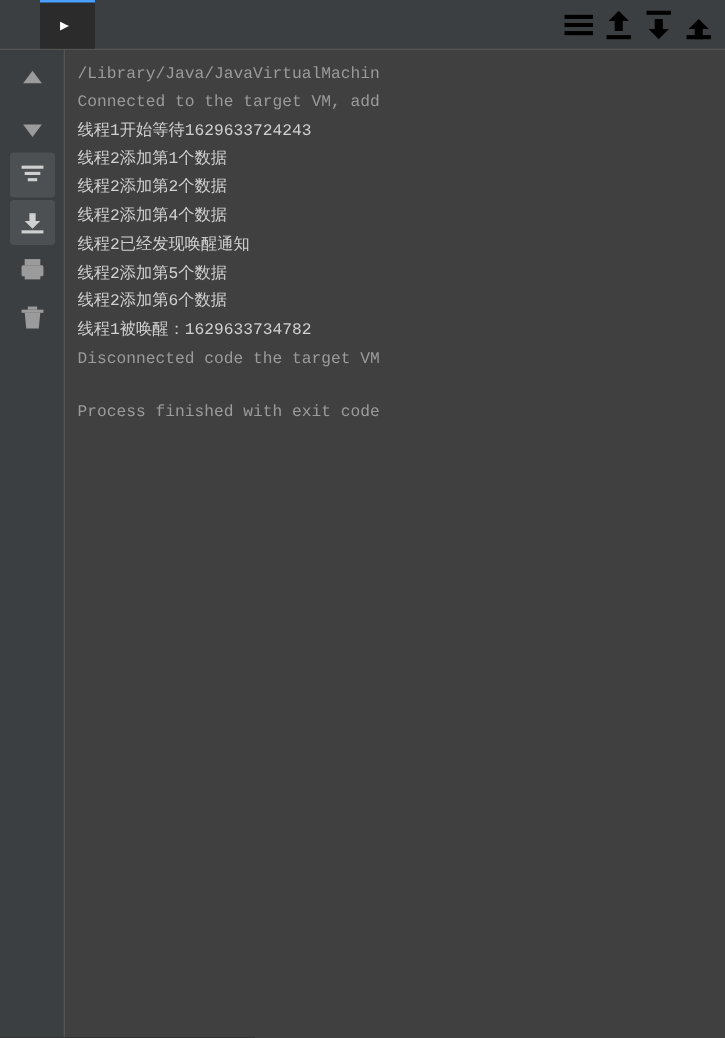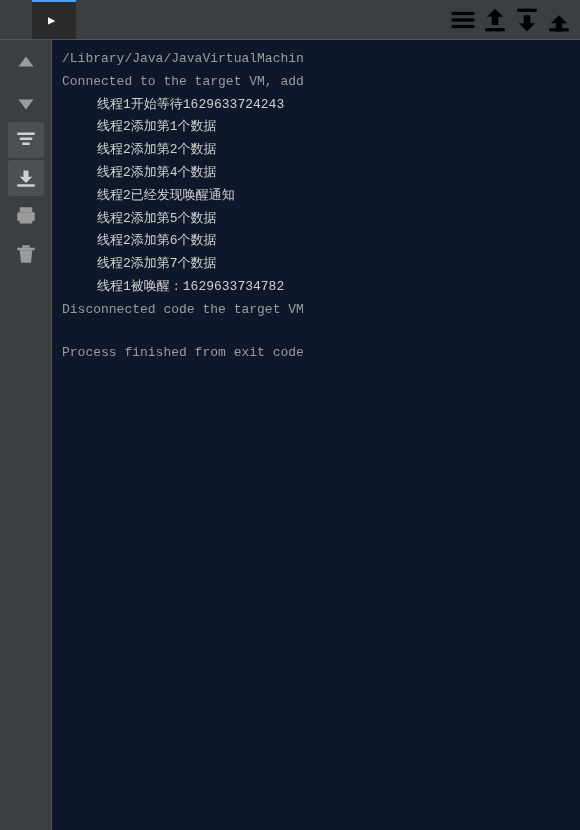--- a/index.html
+++ b/index.html
@@ -115,40 +115,39 @@
 
     .sidebar-btn svg {
       width: 20px;
       height: 20px;
       fill: currentColor;
     }
 
     
     .console-output {
       flex: 1;
-      background-color: #0f172a;
+      background-color: #404040;
       padding: 8px 10px;
       overflow-y: auto;
       font-size: 13px;
       line-height: 1.6;
       color: #a9b7c6;
     }
 
     .console-line {
       white-space: nowrap;
       padding: 1px 0;
     }
 
     .console-line.gray {
       color: #9b9b9b;
     }
 
     .console-line.white {
       color: #d0d0d0;
-      margin-left: 35px;
     }
 
     .empty-line {
       height: 20px;
     }
   </style>
 </head>
 <body>
 
 <div class="app-container">
@@ -236,21 +235,20 @@
     <div class="console-output" id="console-output">
     <div class="console-line gray">/Library/Java/JavaVirtualMachin</div>
         <div class="console-line gray">Connected to the target VM, add</div>
         <div class="console-line white">线程1开始等待1629633724243</div>
         <div class="console-line white">线程2添加第1个数据</div>
         <div class="console-line white">线程2添加第2个数据</div>
         <div class="console-line white">线程2添加第4个数据</div>
         <div class="console-line white">线程2已经发现唤醒通知</div>
         <div class="console-line white">线程2添加第5个数据</div>
         <div class="console-line white">线程2添加第6个数据</div>
-        <div class="console-line white">线程2添加第7个数据</div>
         <div class="console-line white">线程1被唤醒：1629633734782</div>
         <div class="console-line gray">Disconnected code the target VM</div>
         <div class="empty-line"></div>
-        <div class="console-line gray">Process finished from exit code</div>
+        <div class="console-line gray">Process finished with exit code</div>
       </div>
 
   </div>
 </div>
 
 </body></html>

